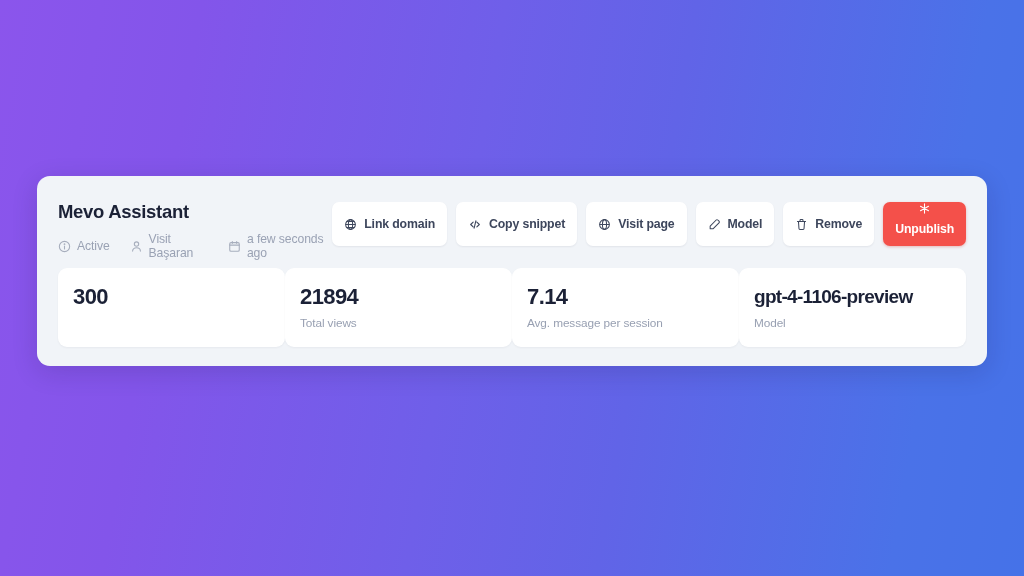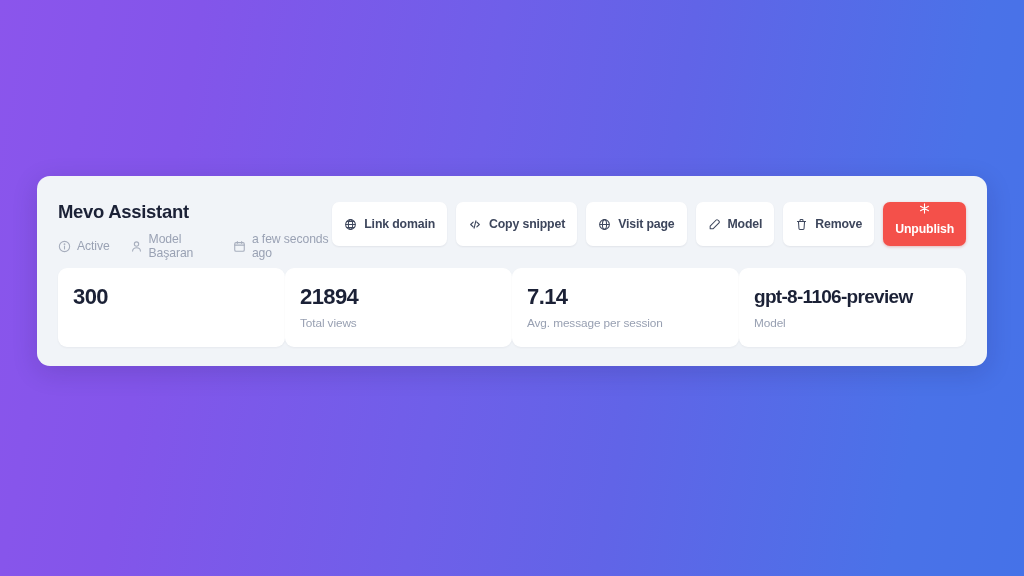--- a/index.html
+++ b/index.html
@@ -169,21 +169,21 @@
           <span>Active</span>
         </div>
 
         <div class="meta-item">
           <span>
             <svg width="13" height="13" viewBox="0 0 24 24" fill="none" stroke="#a7aebd" stroke-width="2" stroke-linecap="round">
               <circle cx="12" cy="7.5" r="4"></circle>
                 <path d="M4.8 20.5c0-4 3.2-6.3 7.2-6.3s7.2 2.3 7.2 6.3"></path>
             </svg>
           </span>
-          <span>Model Başaran</span>
+          <span>Visit Başaran</span>
         </div>
 
         <div class="meta-item">
           <span>
             <svg width="13" height="13" viewBox="0 0 24 24" fill="none" stroke="#a7aebd" stroke-width="2" stroke-linecap="round">
               <rect x="3.2" y="4.8" width="17.6" height="16" rx="2.4"></rect>
                 <path d="M3.2 9.4h17.6M8 2.8v3.4M16 2.8v3.4"></path>
             </svg>
           </span>
           <span>a few seconds ago</span>
@@ -266,18 +266,18 @@
       <div class="stat-value">21894</div>
       <div class="stat-label">Total views</div>
     </div>
 
     <div class="stat-card">
       <div class="stat-value">7.14</div>
       <div class="stat-label">Avg. message per session</div>
     </div>
 
     <div class="stat-card model">
-      <div class="stat-value">gpt-8-1106-preview</div>
+      <div class="stat-value">gpt-4-1106-preview</div>
       <div class="stat-label">Model</div>
     </div>
 
   </div>
 </div>
 
 </body></html>

